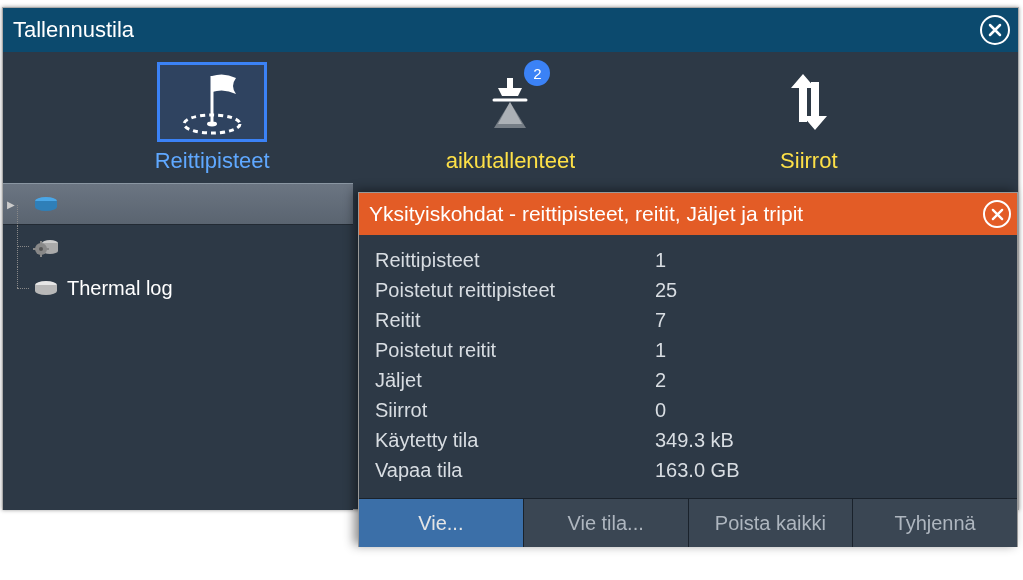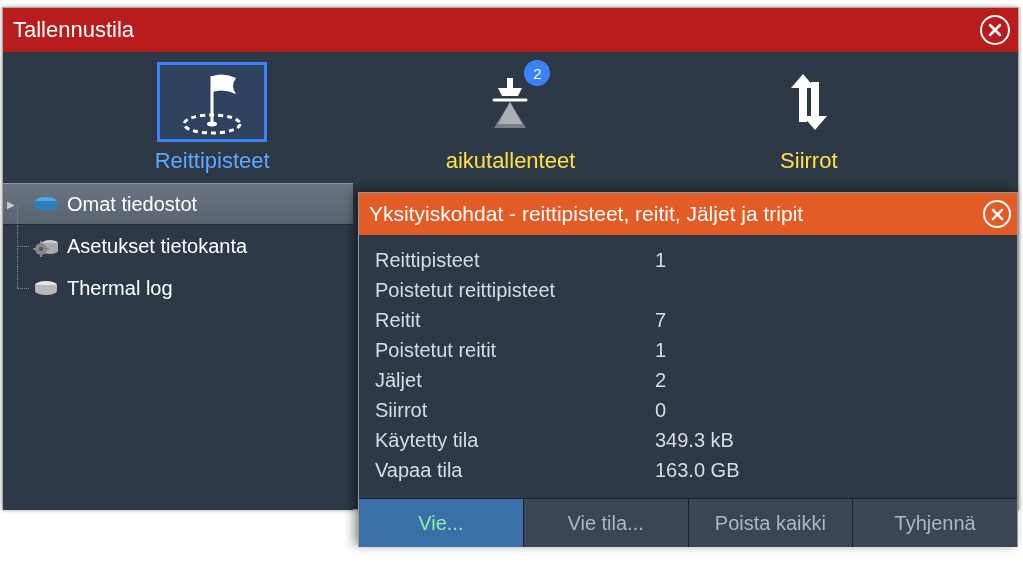--- a/index.html
+++ b/index.html
@@ -16,21 +16,21 @@
       top: 7px;
       left: 2px;
       width: 1017px;
       height: 503px;
       background: #2d3946;
       border: 1px solid #aaa;
       box-shadow: 0 0 4px rgba(0,0,0,0.4);
     }
     .titlebar {
       height: 45px;
-      background: #b91c1c;
+      background: #0c4a6e;
       display: flex;
       align-items: center;
       padding: 0 10px;
       color: #fff;
       font-size: 22px;
       position: relative;
       border-bottom: 1px solid #2d3946;
     }
     .titlebar .close-btn {
       position: absolute;
@@ -213,21 +213,21 @@
       align-items: center;
       justify-content: center;
       color: #aeb6bf;
       font-size: 20px;
       background: #3a4653;
       cursor: pointer;
     }
     .action-btn:last-child { border-right: none; }
     .action-btn.primary {
       background: #3b6fa8;
-      color: #86efac;
+      color: #e5e5e5;
     }
     svg { display: block; }
   </style>
 </head>
 <body>
 
 <div class="main-window">
   <div class="titlebar">
     <span>Tallennustila</span>
     <div class="close-btn">
@@ -278,37 +278,35 @@
   <div class="sidebar">
     <ul class="tree">
       <li class="selected">
         <span class="expand-caret">▶</span>
         <span class="item-icon">
           <svg width="26" height="18" viewBox="0 0 26 18">
               <ellipse cx="13" cy="6" rx="11" ry="4" fill="#4aa7e8"></ellipse>
               <path d="M2 6 L2 12 A11 4 0 0 0 24 12 L24 6" fill="#2f7fb8"></path>
             </svg>
         </span>
-        <span>Omat tiedostot</span>
       </li>
       <li>
         <span class="branch"></span>
         <span class="item-icon">
           <svg width="26" height="22" viewBox="0 0 26 22">
               <ellipse cx="17" cy="8" rx="8" ry="3" fill="#ccc"></ellipse>
               <path d="M9 8 L9 16 A8 3 0 0 0 25 16 L25 8" fill="#aaa"></path>
               <circle cx="8" cy="14" r="6" fill="#888"></circle>
               <circle cx="8" cy="14" r="2" fill="#555"></circle>
               <rect x="7" y="6" width="2" height="3" fill="#888"></rect>
               <rect x="7" y="19" width="2" height="3" fill="#888"></rect>
               <rect x="0" y="13" width="3" height="2" fill="#888"></rect>
               <rect x="13" y="13" width="3" height="2" fill="#888"></rect>
             </svg>
         </span>
-        <span>Asetukset tietokanta</span>
       </li>
       <li>
         <span class="branch"></span>
         <span class="item-icon">
           <svg width="26" height="18" viewBox="0 0 26 18">
               <ellipse cx="13" cy="6" rx="11" ry="4" fill="#e6e6e6"></ellipse>
               <path d="M2 6 L2 12 A11 4 0 0 0 24 12 L24 6" fill="#b8b8b8"></path>
             </svg>
         </span>
         <span>Thermal log</span>
@@ -326,20 +324,21 @@
         </svg>
     </div>
   </div>
   <div class="details-body">
     <div class="detail-row">
         <span class="lbl">Reittipisteet</span>
         <span class="val">1</span>
       </div>
     <div class="detail-row">
         <span class="lbl">Poistetut reittipisteet</span>
+        <span class="val">25</span>
       </div>
     <div class="detail-row">
         <span class="lbl">Reitit</span>
         <span class="val">7</span>
       </div>
     <div class="detail-row">
         <span class="lbl">Poistetut reitit</span>
         <span class="val">1</span>
       </div>
     <div class="detail-row">

